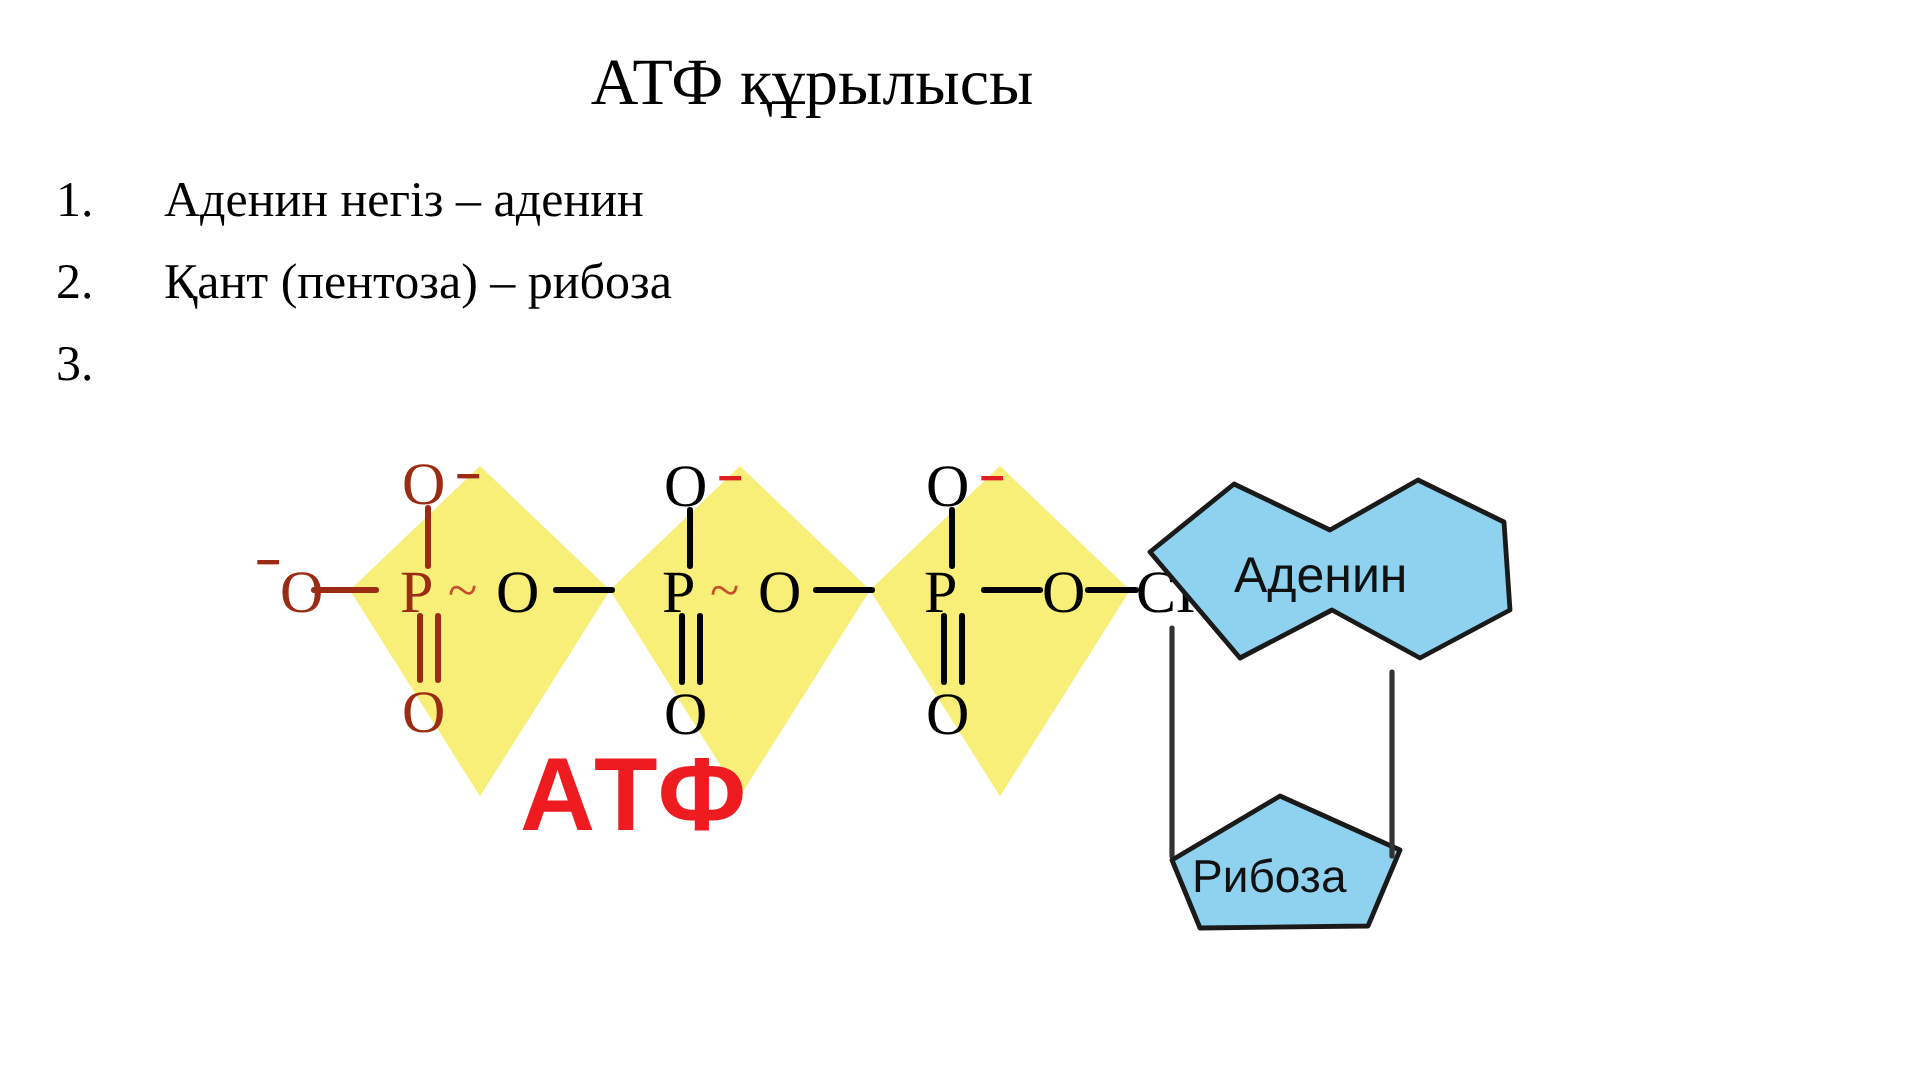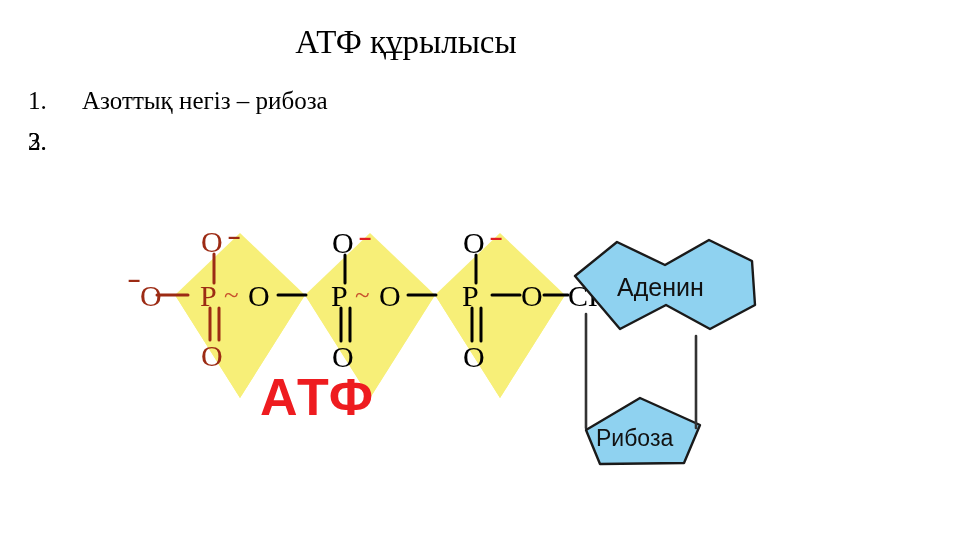--- a/index.html
+++ b/index.html
@@ -77,25 +77,26 @@
 </style>
 </head>
 <body>
 
 <div id="slide-title">АТФ құрылысы</div>
 
 <div id="bullet-list">
 
   <div class="list-item">
     <span class="list-marker">1.</span>
-    <span class="list-text">Азоттық негіз  – рибоза</span>
+    <span class="list-text">Аденин негіз  – аденин</span>
   </div>
 
   <div class="list-item">
     <span class="list-marker">2.</span>
+    <span class="list-text">Қант (пентоза) – рибоза</span>
   </div>
 
   <div class="list-item">
     <span class="list-marker">3.</span>
   </div>
 
 </div>
 
 <div id="atp-figure">
   <svg id="atp-svg" viewBox="0 0 660 245" xmlns="http://www.w3.org/2000/svg">

